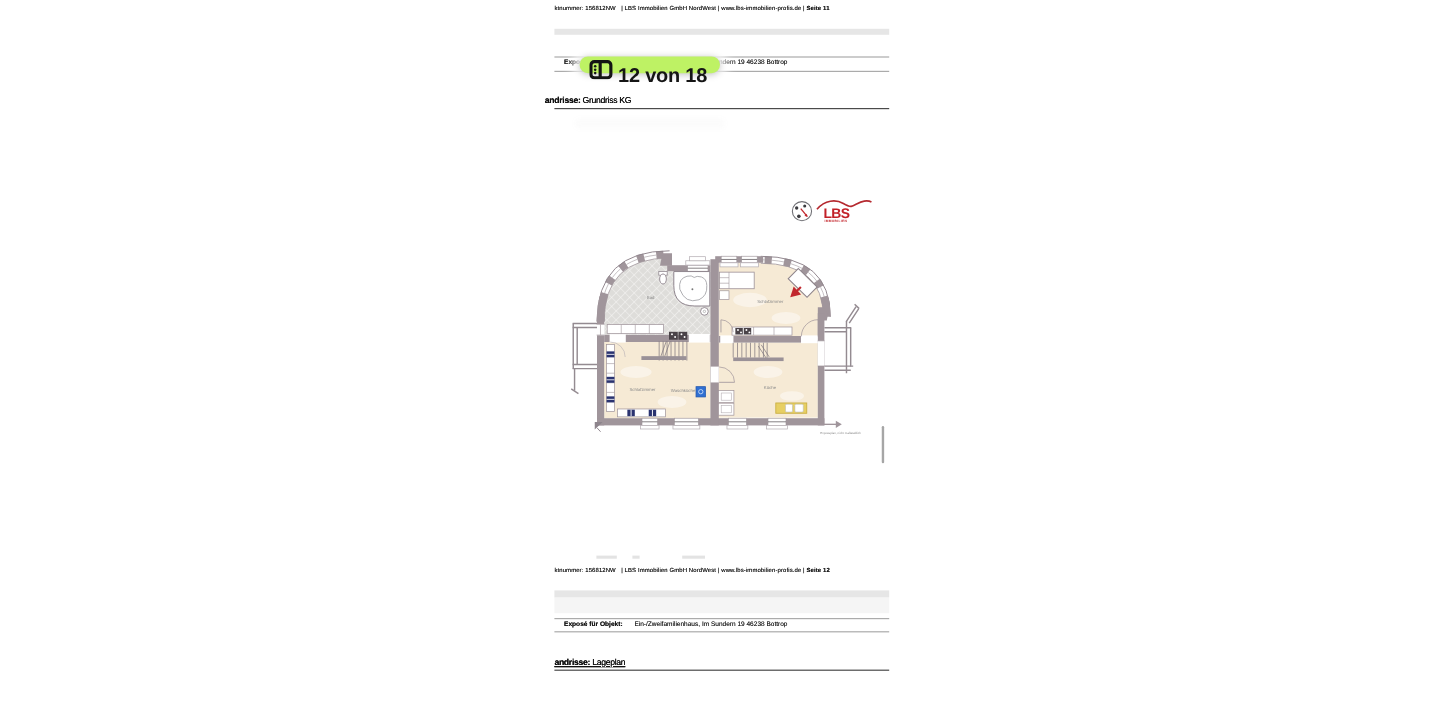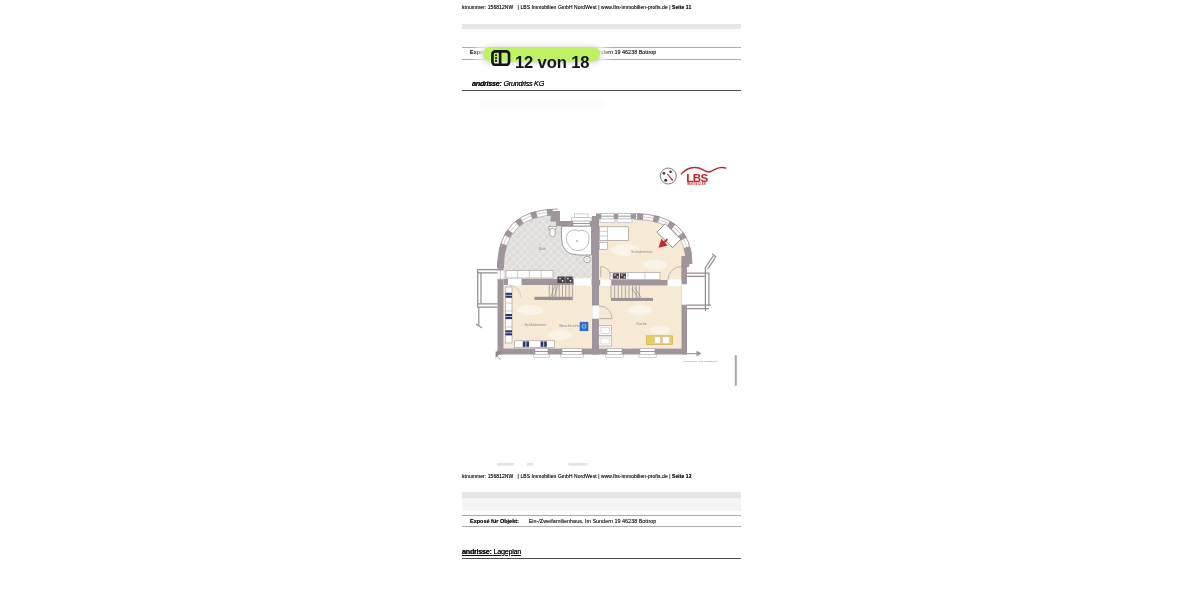--- a/index.html
+++ b/index.html
@@ -13,21 +13,21 @@
 
 <div class="abs" style="left:461.5px;top:24px;width:279px;height:5.3px;background:#e6e6e6;"></div>
 
 <div class="abs" style="left:461.5px;top:47.0px;width:279px;height:0.9px;background:#ababab;"></div>
 
 <div class="abs" style="left:470px;top:49.4px;font-size:5.5px;color:#111;text-shadow:0 0 0.25px rgba(0,0,0,0.7);"><b>Exposé für Objekt:</b></div>
 <div class="abs" style="left:528.7px;top:49.4px;font-size:5.45px;color:#222;text-shadow:0 0 0.2px rgba(0,0,0,0.6);">Ein-/Zweifamilienhaus, Im Sundern 19 46238 Bottrop</div>
 
 <div class="abs" style="left:461.5px;top:59.2px;width:279px;height:0.9px;background:#ababab;"></div>
 
-<div class="abs" style="left:472px;top:78.8px;font-size:7.2px;letter-spacing:-0.25px;color:#111;text-shadow:0 0 0.35px #111;font-style:italic;"><b>andrisse:</b> <span style="color:#111;">Grundriss KG</span></div>
+<div class="abs" style="left:454px;top:78.8px;font-size:7.2px;letter-spacing:-0.25px;color:#111;text-shadow:0 0 0.35px #111;"><b>andrisse:</b> <span style="color:#111;">Grundriss KG</span></div>
 
 <div class="abs" style="left:461.5px;top:89.8px;width:279px;height:1.1px;background:#4a4a4a;"></div>
 
 <div class="abs" style="left:479px;top:99px;width:125px;height:8px;background:rgba(120,120,120,0.03);filter:blur(2px);border-radius:4px;"></div>
 
 <svg class="abs" style="left:0;top:0;" width="1200" height="600" viewBox="0 0 1200 600">
 <defs>
   <pattern id="tiles" width="5.3" height="5.3" patternUnits="userSpaceOnUse" patternTransform="rotate(45 0 0)">
     <rect width="5.3" height="5.3" fill="#deddda"></rect>
     <path d="M0,0 H5.3 M0,0 V5.3" stroke="#f7f6f4" stroke-width="0.9" fill="none"></path>

